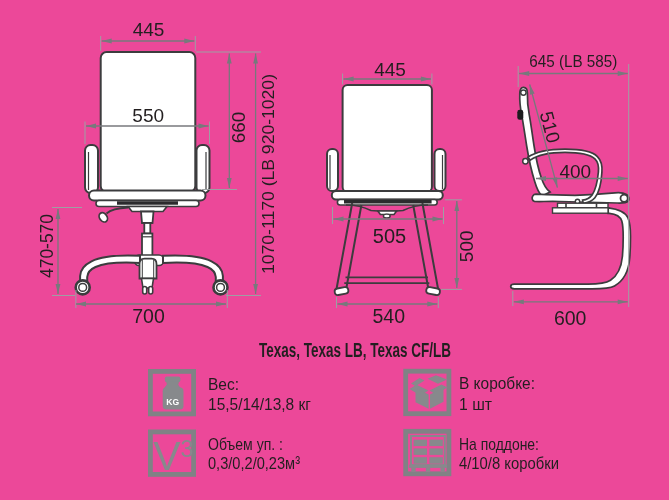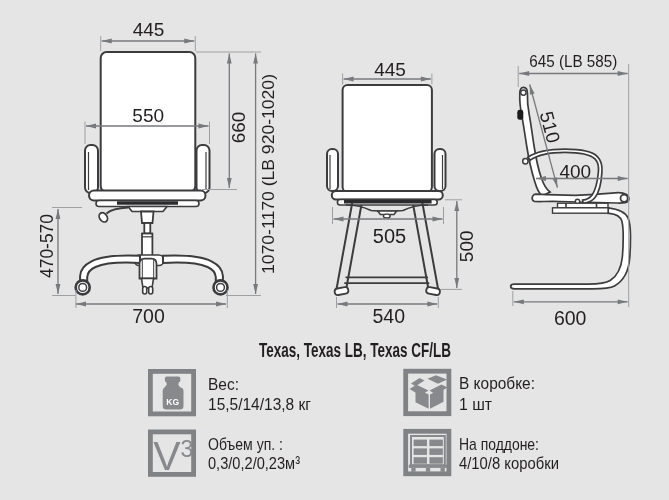--- a/index.html
+++ b/index.html
@@ -1,16 +1,16 @@
 <!DOCTYPE html>
 <html><head>
 <meta charset="utf-8">
 <style>
   html,body{margin:0;padding:0;background:#fff;}
-  #canvas{position:relative;width:669px;height:500px;background:#e5e5e5;overflow:hidden;}
+  #canvas{position:relative;width:669px;height:500px;background:#ec4899;overflow:hidden;}
   svg{position:absolute;left:0;top:0;}
   text{font-family:"Liberation Sans",sans-serif;fill:#231f20;}
   .dim{font-size:19px;}
   .info{font-size:17px;}
 </style>
 </head>
 <body>
 <div id="canvas">
 <svg width="669" height="500" viewBox="0 0 669 500">
 <defs>

